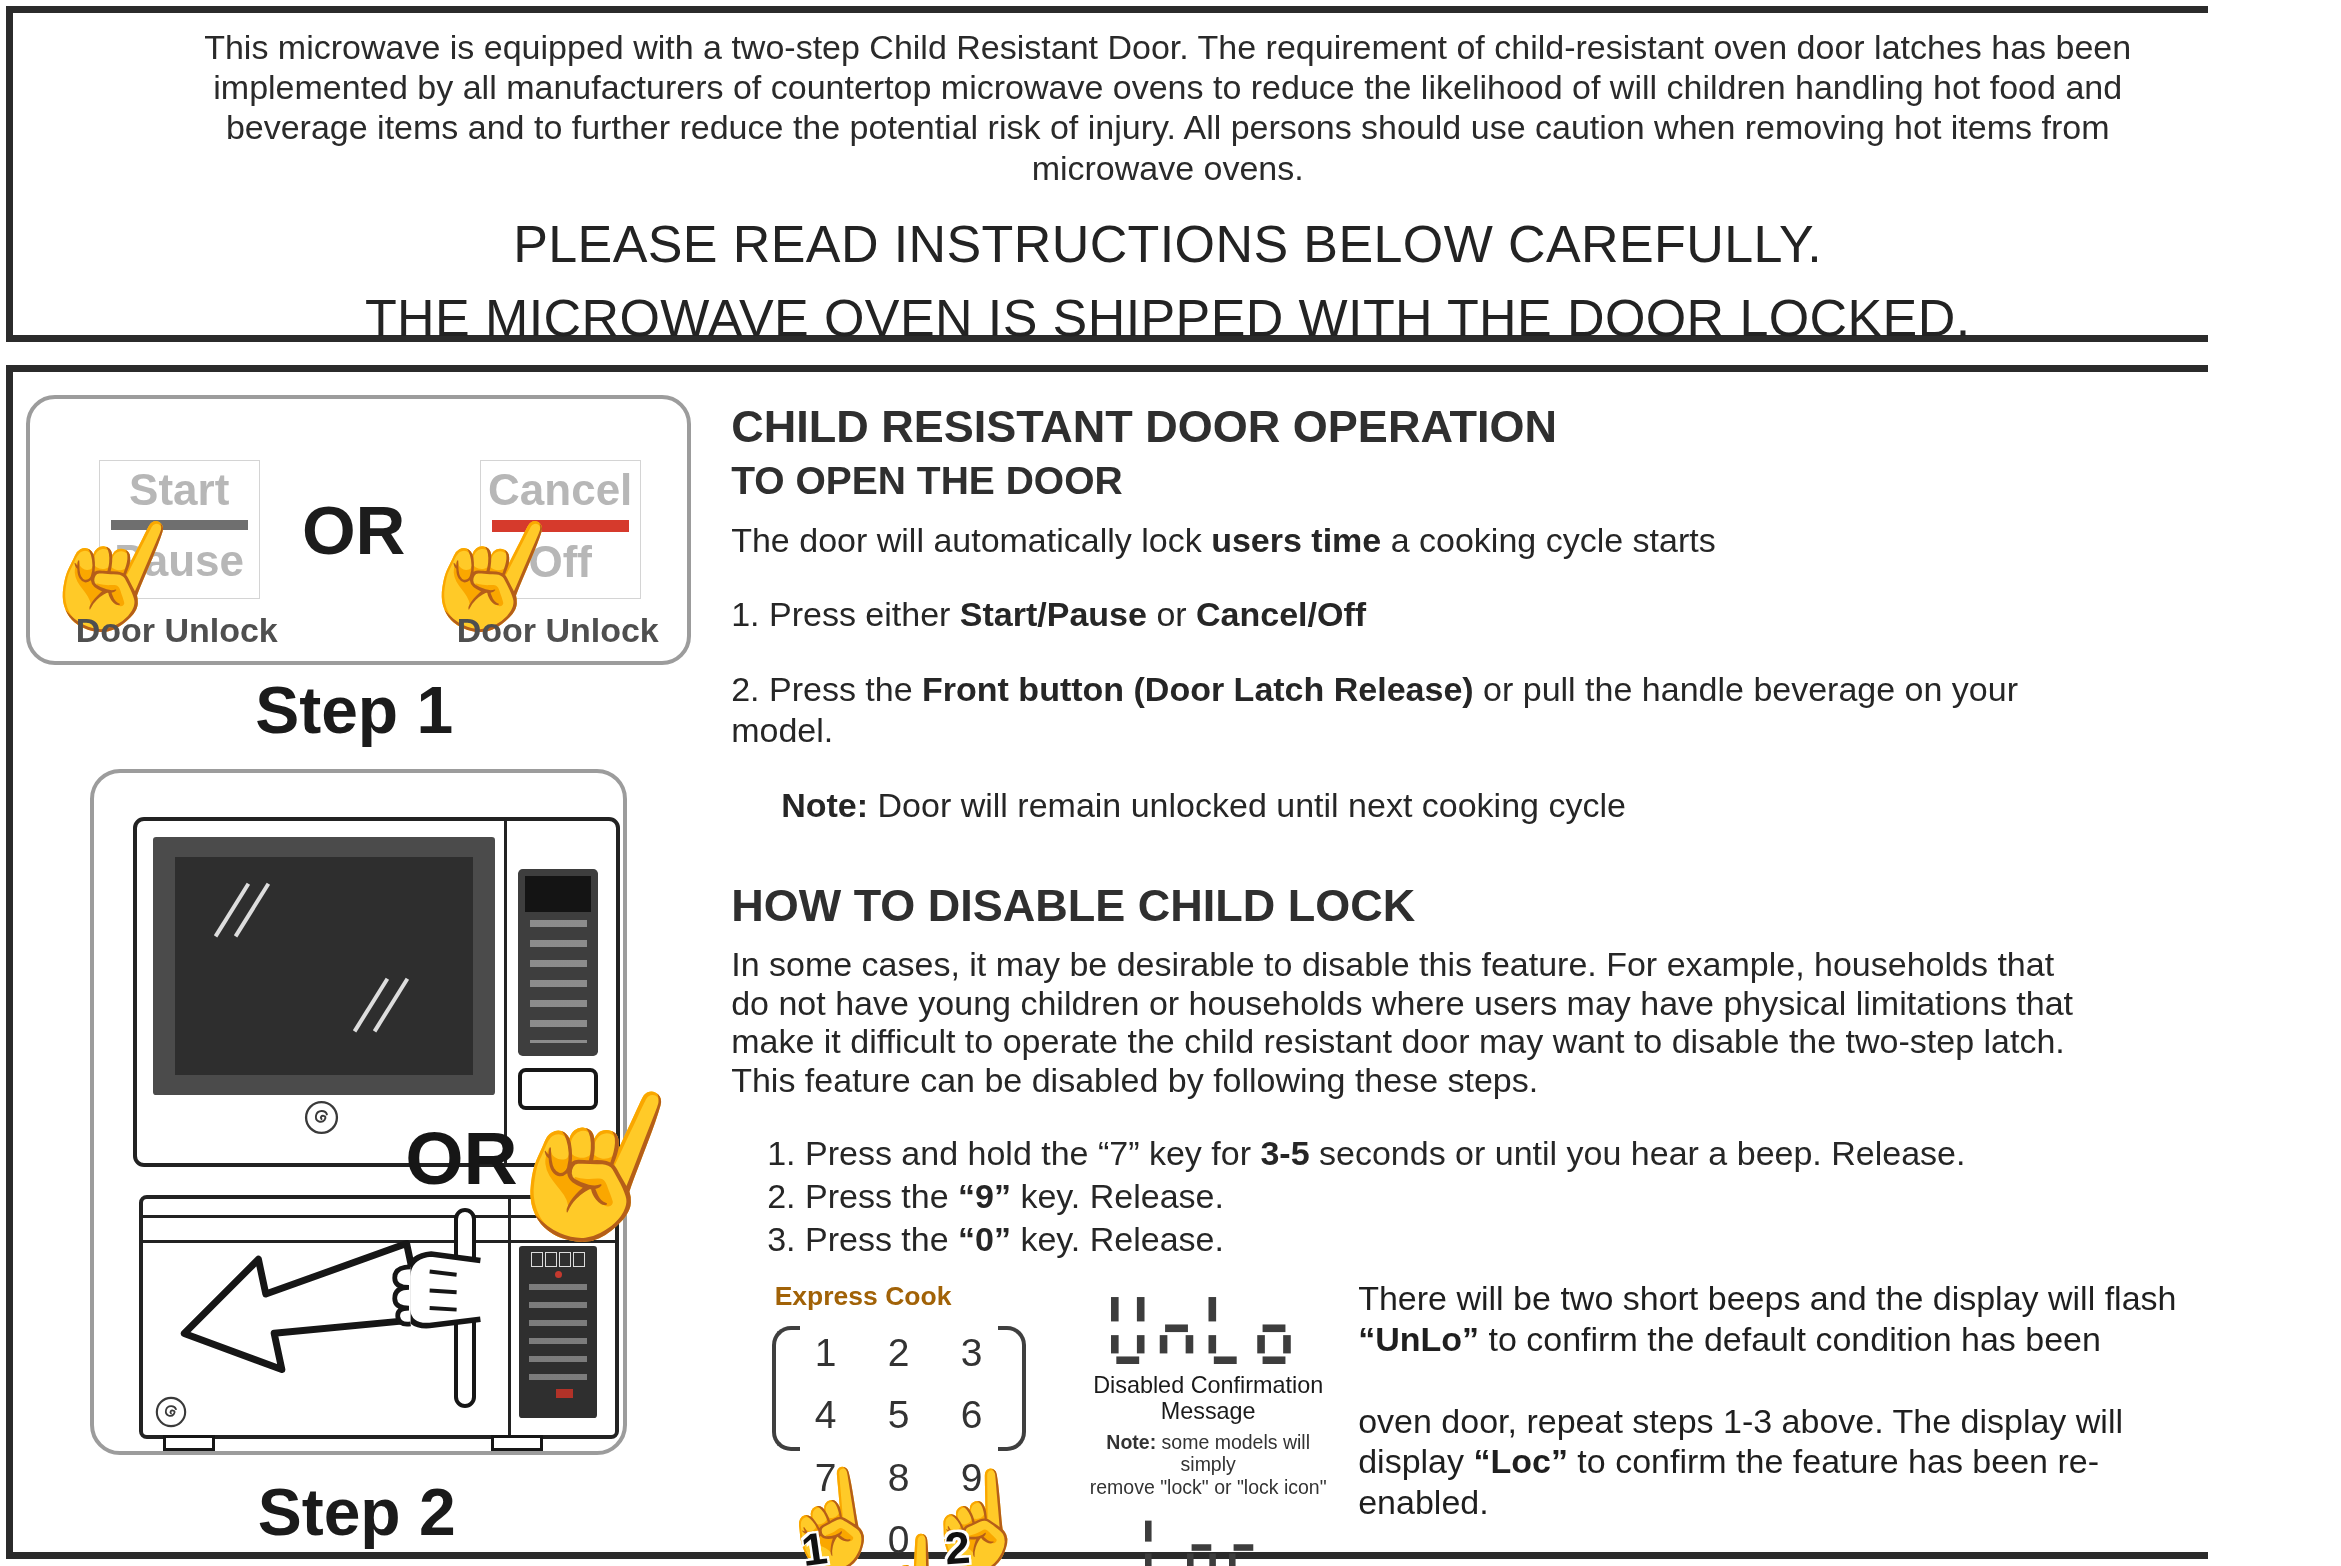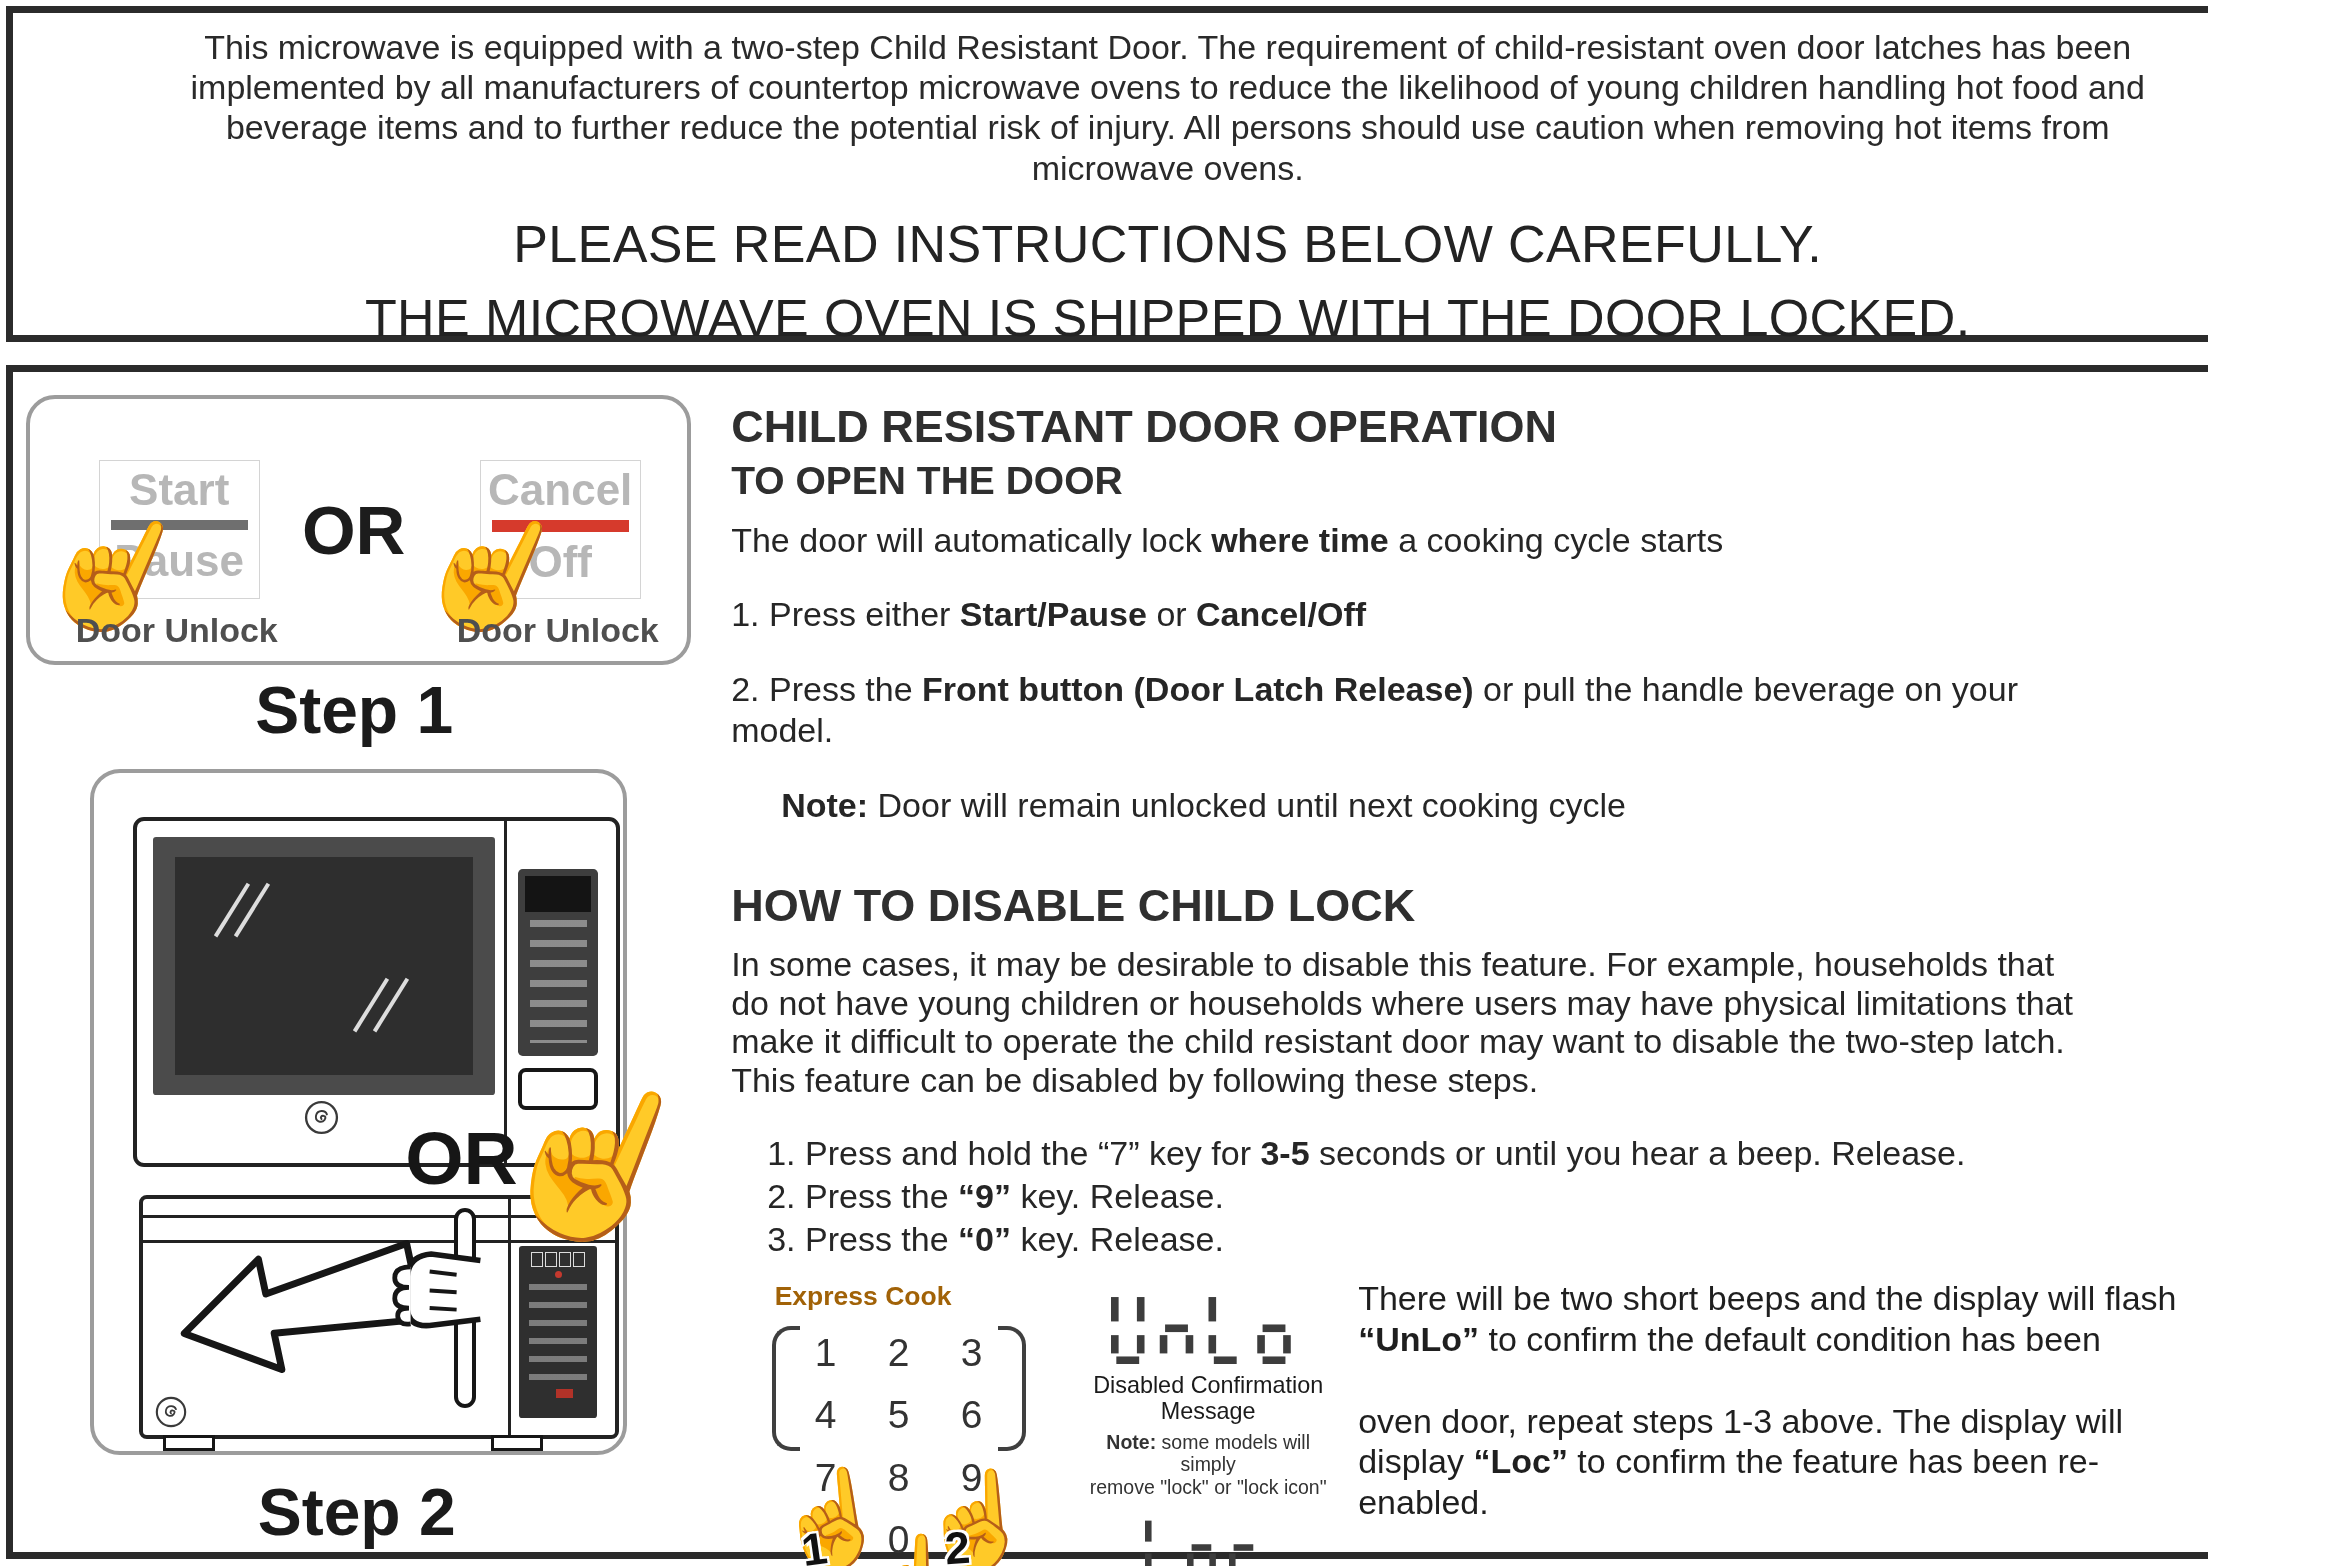--- a/index.html
+++ b/index.html
@@ -113,21 +113,21 @@
   .result{position:absolute;left:627px;top:0;width:949px;font-size:34px;line-height:1.2;color:#1f1f1f;}
 </style>
 </head>
 <body>
 
 <div id="page">
 
   <div class="box" id="topbox">
     <div id="toppara">
       <span>This microwave is equipped with a two-step Child Resistant Door. The requirement of child-resistant oven door latches has been</span><br>
-      <span>implemented by all manufacturers of countertop microwave ovens to reduce the likelihood of young children handling hot food and</span><br>
+      <span>implemented by all manufacturers of countertop microwave ovens to reduce the likelihood of will children handling hot food and</span><br>
       <span>beverage items and to further reduce the potential risk of injury. All persons should use caution when removing hot items from</span><br>
       <span>microwave ovens.</span>
     </div>
     <div class="tophead" id="h1line">PLEASE READ INSTRUCTIONS BELOW CAREFULLY.</div>
     <div class="tophead" id="h2line">THE MICROWAVE OVEN IS SHIPPED WITH THE DOOR LOCKED.</div>
   </div>
 
   <div class="box" id="mainbox">
 
     <div id="step1panel">
@@ -204,21 +204,21 @@
         </svg>
         <div class="foot" id="footL"></div>
         <div class="foot" id="footR"></div>
       </div>
     </div>
     <div class="step-caption" id="cap2">Step 2</div>
 
     <div id="rightcol">
       <div class="h1">CHILD RESISTANT DOOR OPERATION</div>
       <div class="h2">TO OPEN THE DOOR</div>
-      <p class="body intro"><span>The door will automatically lock </span><b>where time</b><span> a cooking cycle starts</span></p>
+      <p class="body intro"><span>The door will automatically lock </span><b>users time</b><span> a cooking cycle starts</span></p>
       <p class="body item"><span>1. Press either </span><b>Start/Pause</b><span> or </span><b>Cancel/Off</b></p>
       <p class="body item"><span>2. Press the </span><b>Front button (Door Latch Release)</b><span> or pull the handle beverage on your</span><br><span>model.</span></p>
       <p class="body note1"><b>Note:</b><span> Door will remain unlocked until next cooking cycle</span></p>
 
       <div class="h1" id="sec2title">HOW TO DISABLE CHILD LOCK</div>
       <p class="body intro2">
         <span>In some cases, it may be desirable to disable this feature. For example, households that</span><br>
         <span>do not have young children or households where users may have physical limitations that</span><br>
         <span>make it difficult to operate the child resistant door may want to disable the two-step latch.</span><br>
         <span>This feature can be disabled by following these steps.</span>

